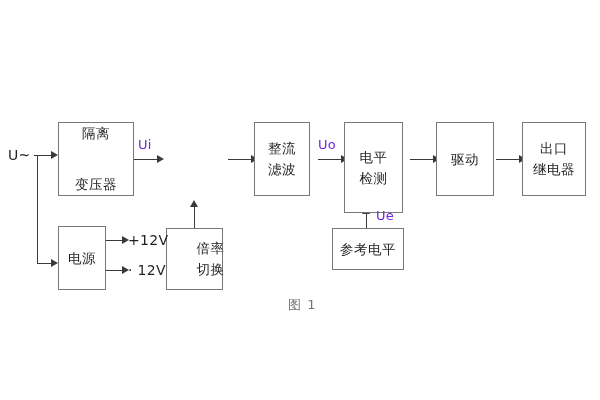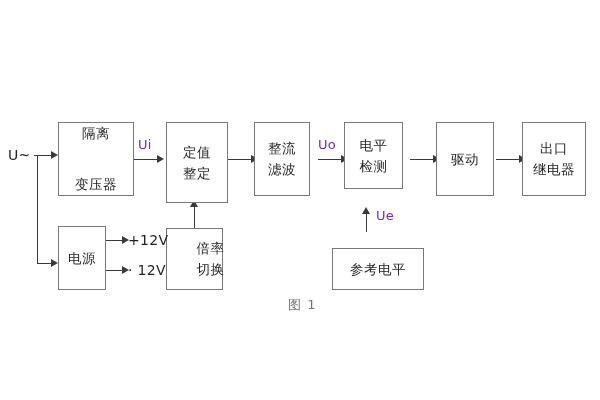--- a/index.html
+++ b/index.html
@@ -117,31 +117,27 @@
   <div class="hline" style="left:106px; top:240px; width:18px;"></div>
   <div class="arrow-r" style="left:122px; top:236px;"></div>
   <div class="hline" style="left:106px; top:270px; width:18px;"></div>
   <div class="arrow-r" style="left:122px; top:266px;"></div>
 
   <div class="block" style="left:58px; top:122px; width:76px; height:74px;justify-content:space-between;">
     <span class="ln">隔离</span>
     <span class="ln">变压器</span>
   </div>
 
-  <div class="block" style="left:166px; top:122px; width:62px; height:81px;">
-    <span class="ln">定值</span>
-    <span class="ln">整定</span>
-  </div>
 
   <div class="block" style="left:254px; top:122px; width:56px; height:74px;">
     <span class="ln">整流</span>
     <span class="ln">滤波</span>
   </div>
 
-  <div class="block" style="left:344px; top:122px; width:59px; height:67px;">
+  <div class="block" style="left:344px; top:122px; width:59px; height:91px;">
     <span class="ln">电平</span>
     <span class="ln">检测</span>
   </div>
 
   <div class="block" style="left:436px; top:122px; width:58px; height:74px;">
     <span class="ln">驱动</span>
   </div>
 
   <div class="block" style="left:58px; top:226px; width:48px; height:64px;">
     <span class="ln">电源</span>
@@ -150,21 +146,21 @@
   <div class="block" style="left:522px; top:122px; width:64px; height:74px;">
     <span class="ln">出口</span>
     <span class="ln">继电器</span>
   </div>
 
   <div class="block" style="left:166px; top:228px; width:57px; height:62px;padding-left:32px;">
     <span class="ln">倍率</span>
     <span class="ln">切换</span>
   </div>
 
-  <div class="block" style="left:332px; top:248px; width:92px; height:42px;">
+  <div class="block" style="left:332px; top:228px; width:72px; height:42px;">
     <span class="ln">参考电平</span>
   </div>
 
   <div class="port-label" style="left:8px; top:147px;">U~</div>
 
   <div class="sig-label" style="left:138px; top:137px;">Ui</div>
 
   <div class="sig-label" style="left:318px; top:137px;">Uo</div>
 
   <div class="sig-label" style="left:376px; top:208px;">Ue</div>

